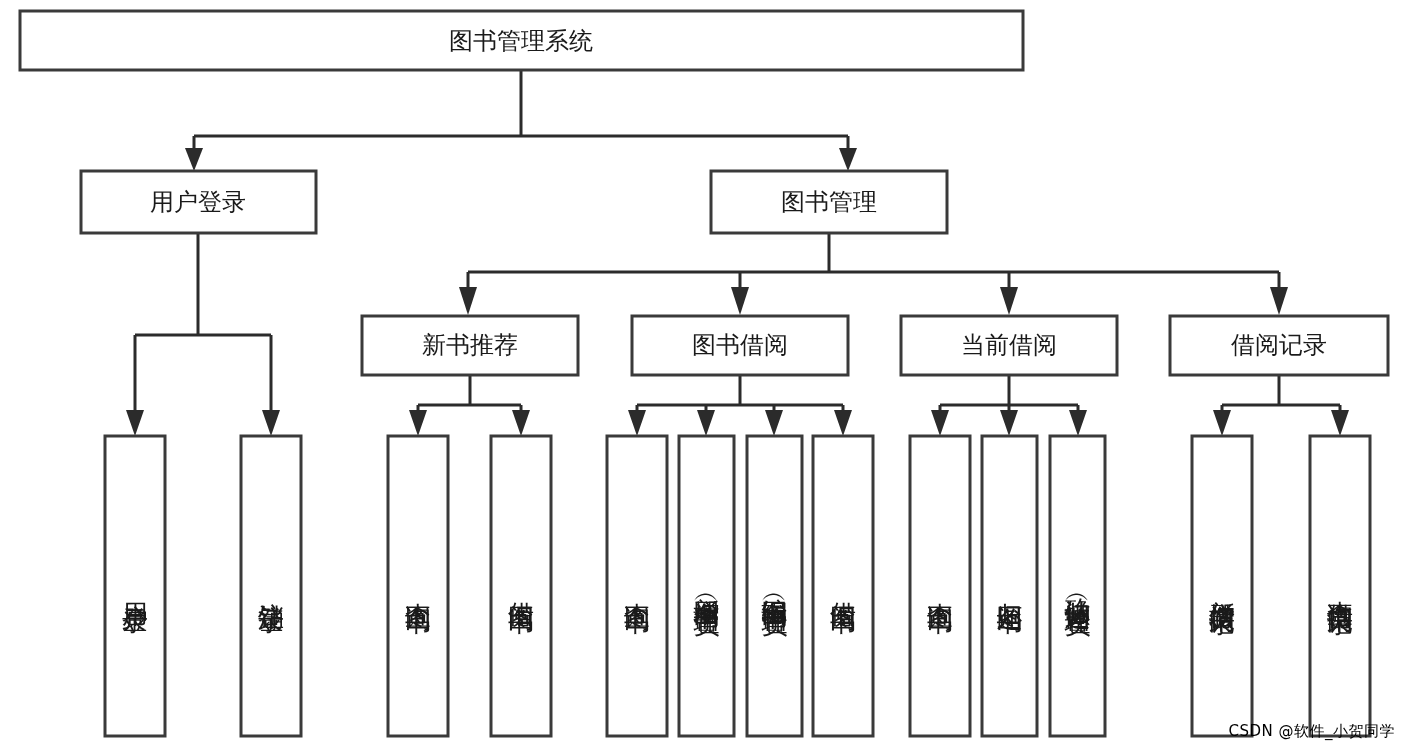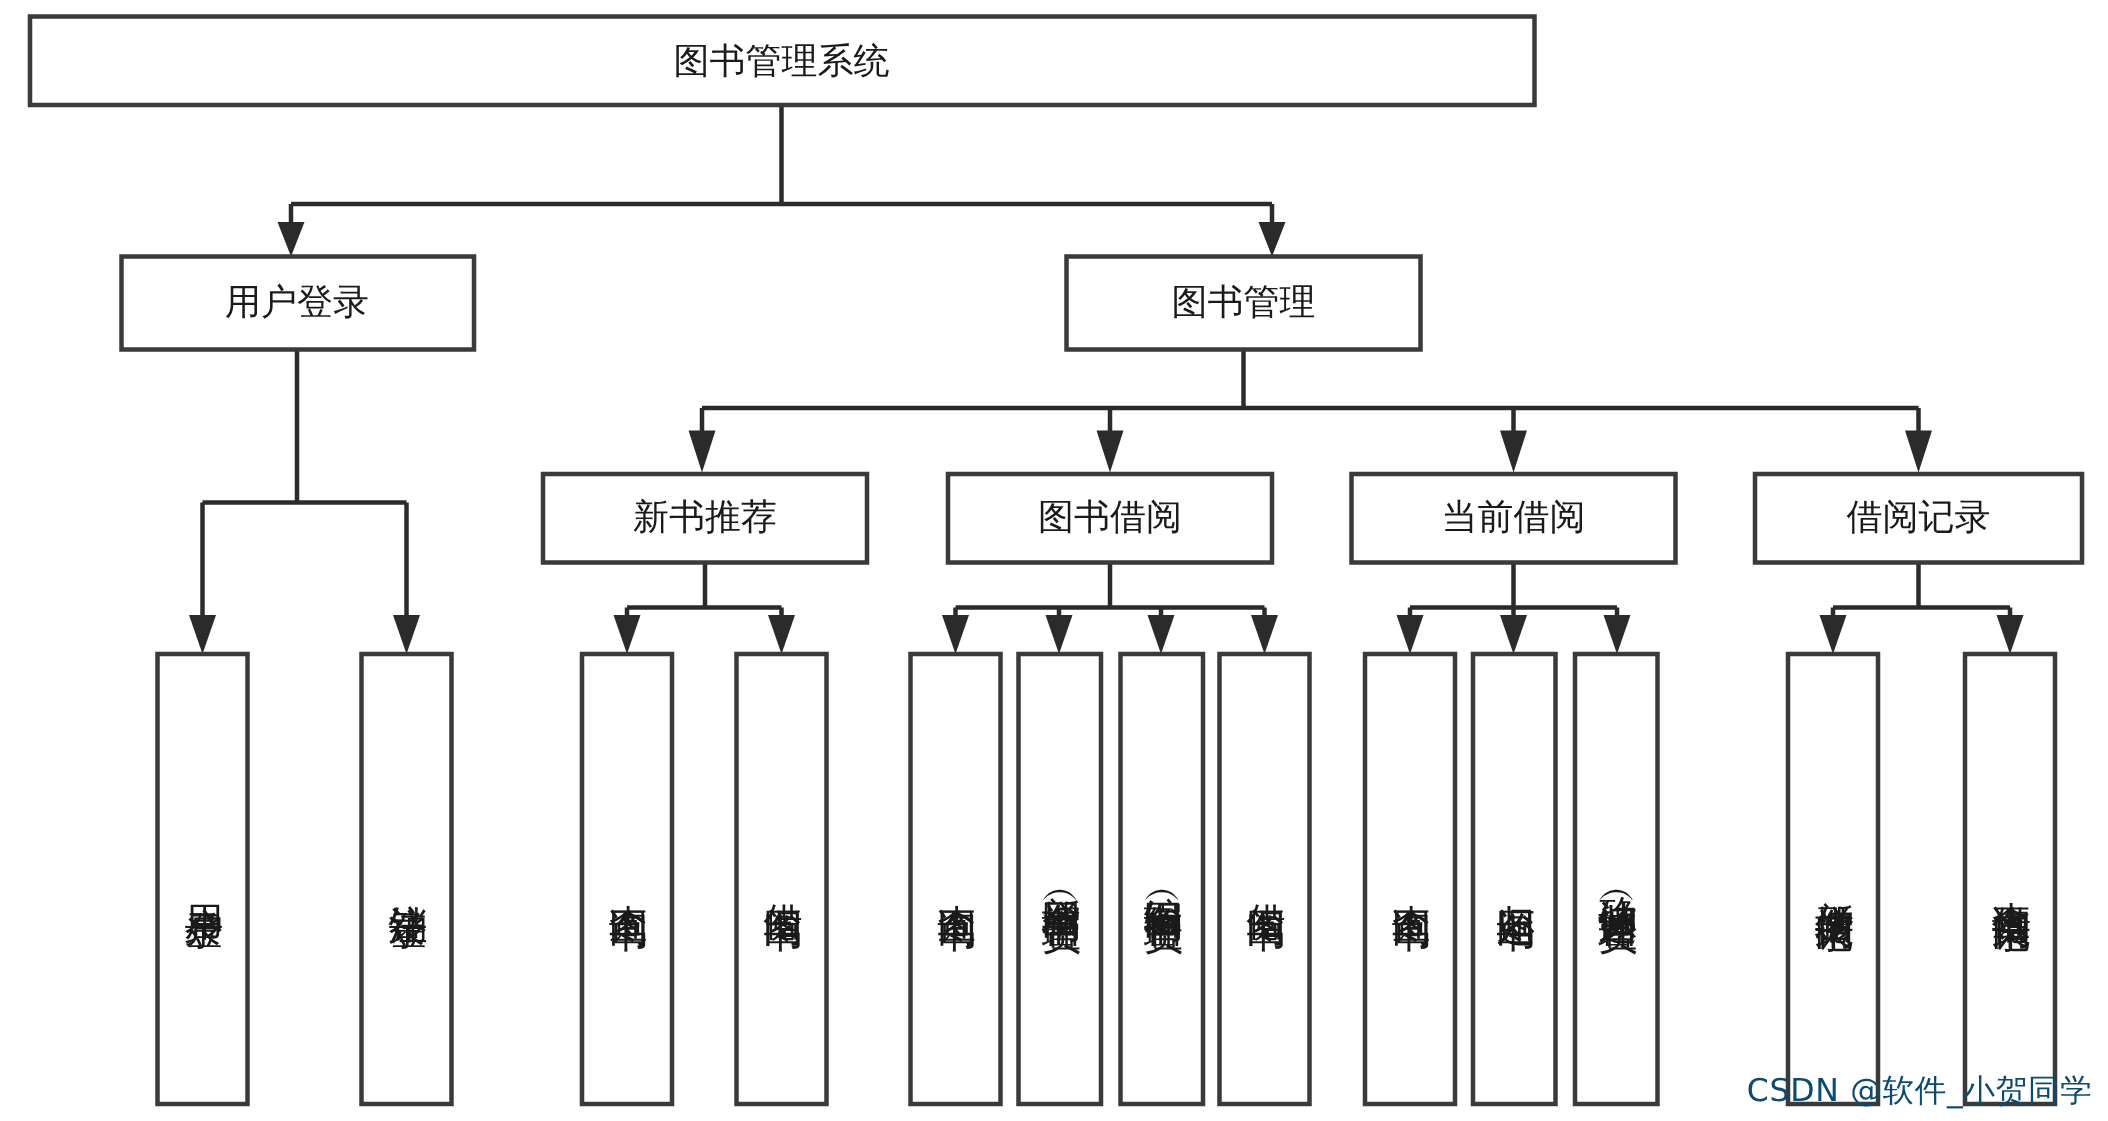--- a/index.html
+++ b/index.html
@@ -64,22 +64,22 @@
     letter-spacing: 2px;
     color: #1a1a1a;
     white-space: nowrap;
     text-align: center;
   }
   .watermark {
     position: absolute;
     right: 10px;
     bottom: 6px;
     font-family: "DejaVu Sans", "Liberation Sans", sans-serif;
-    font-size: 21px;
-    color: #0c4a6e;
+    font-size: 15px;
+    color: #000000;
     white-space: nowrap;
     letter-spacing: 0.5px;
   }
 </style>
 </head>
 <body>
 
 <div id="diagram-root">
 
   <svg class="flow" viewBox="0 0 1405 747" xmlns="http://www.w3.org/2000/svg">

